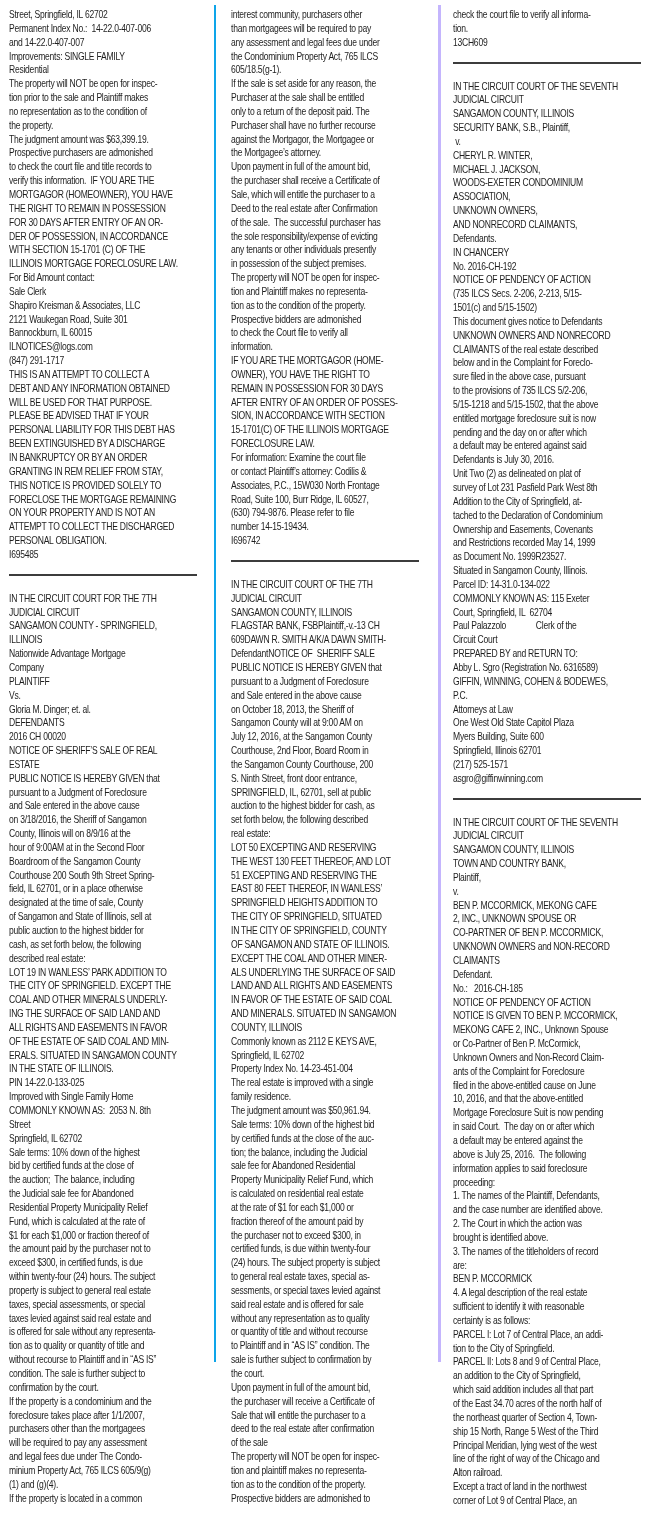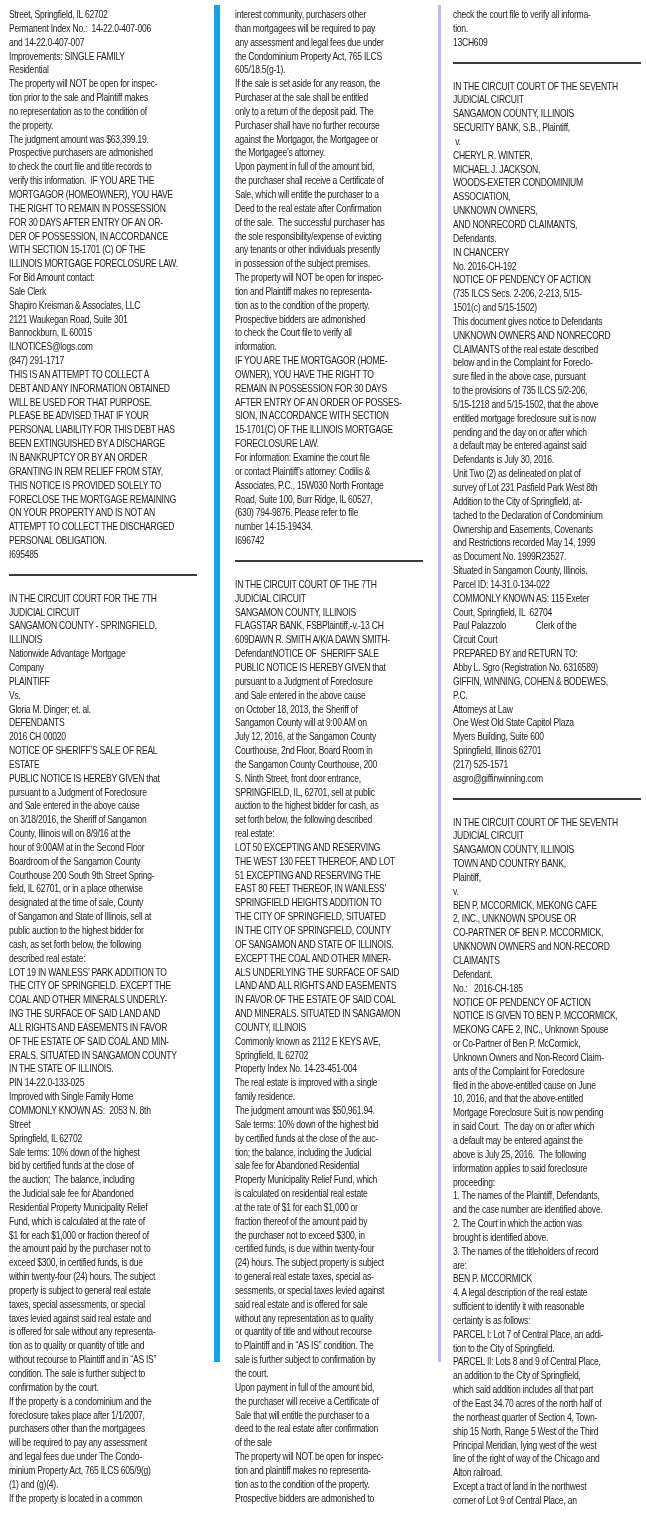--- a/index.html
+++ b/index.html
@@ -18,21 +18,21 @@
     width: 646px;
     height: 1362px;
     box-sizing: border-box;
     padding-top: 5px;
   }
   .col {
     box-sizing: border-box;
     padding-top: 3px;
   }
   .col-1 { width: 214px; padding-left: 9px; }
-  .col-2 { width: 224px; padding-left: 15px; border-left: 6px solid #0ea5e9; }
+  .col-2 { width: 224px; padding-left: 15px; border-left: 2px solid #0ea5e9; }
   .col-3 { width: 208px; padding-left: 12px; border-left: 3px solid #c4b5fd; }
   .notice-text {
     font-size: 10.2px;
     line-height: 13.85px;
     letter-spacing: -0.3px;
     color: #1e1e1e;
     white-space: pre-wrap;
     width: 228px;
     transform: scaleX(0.84);
     transform-origin: 0 0;

